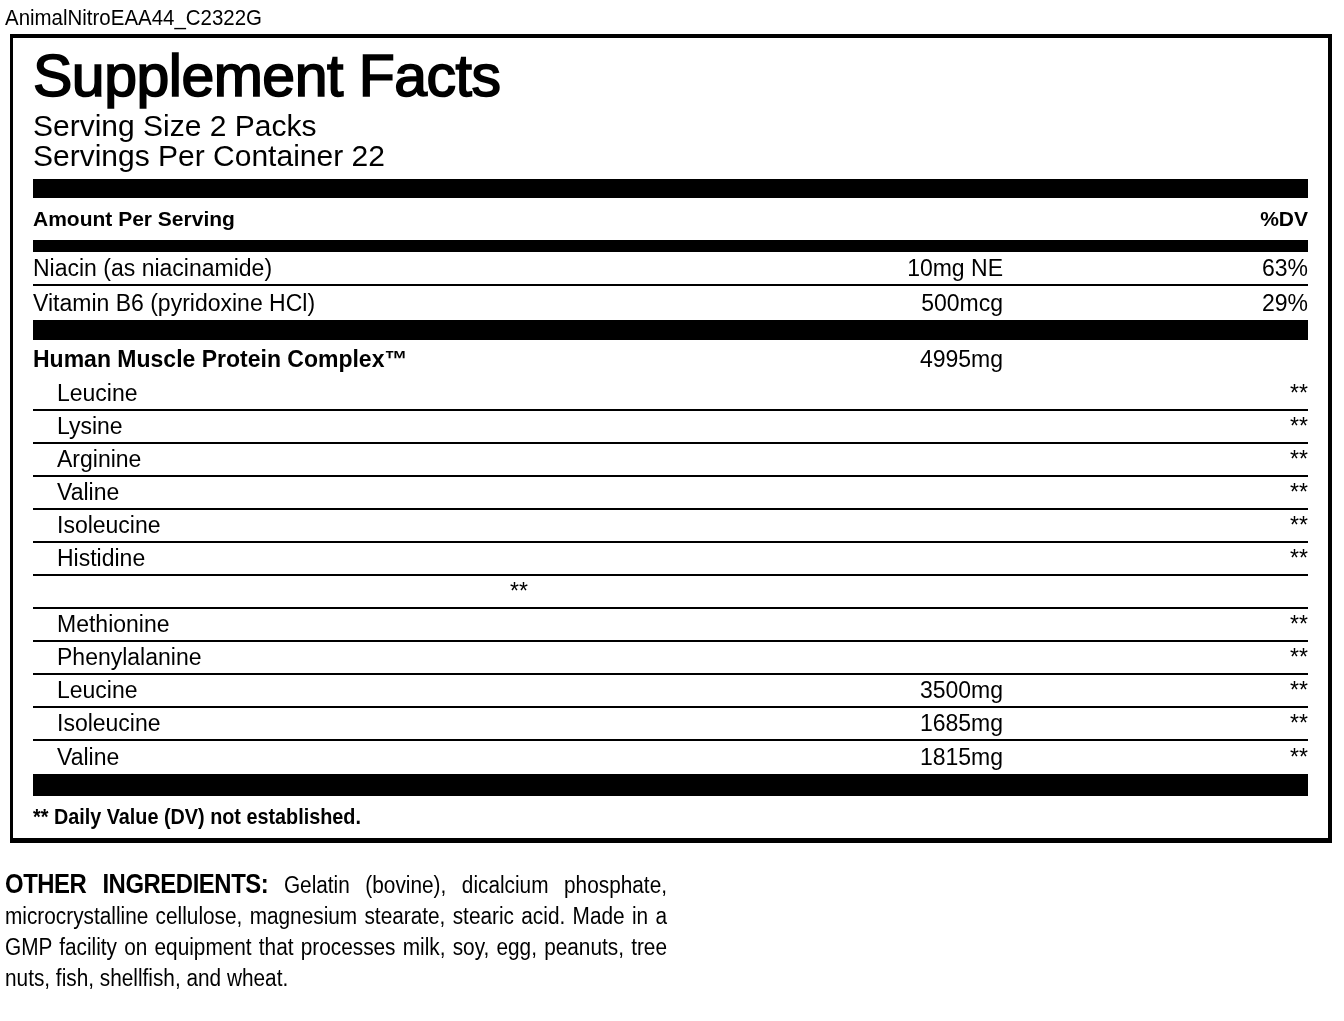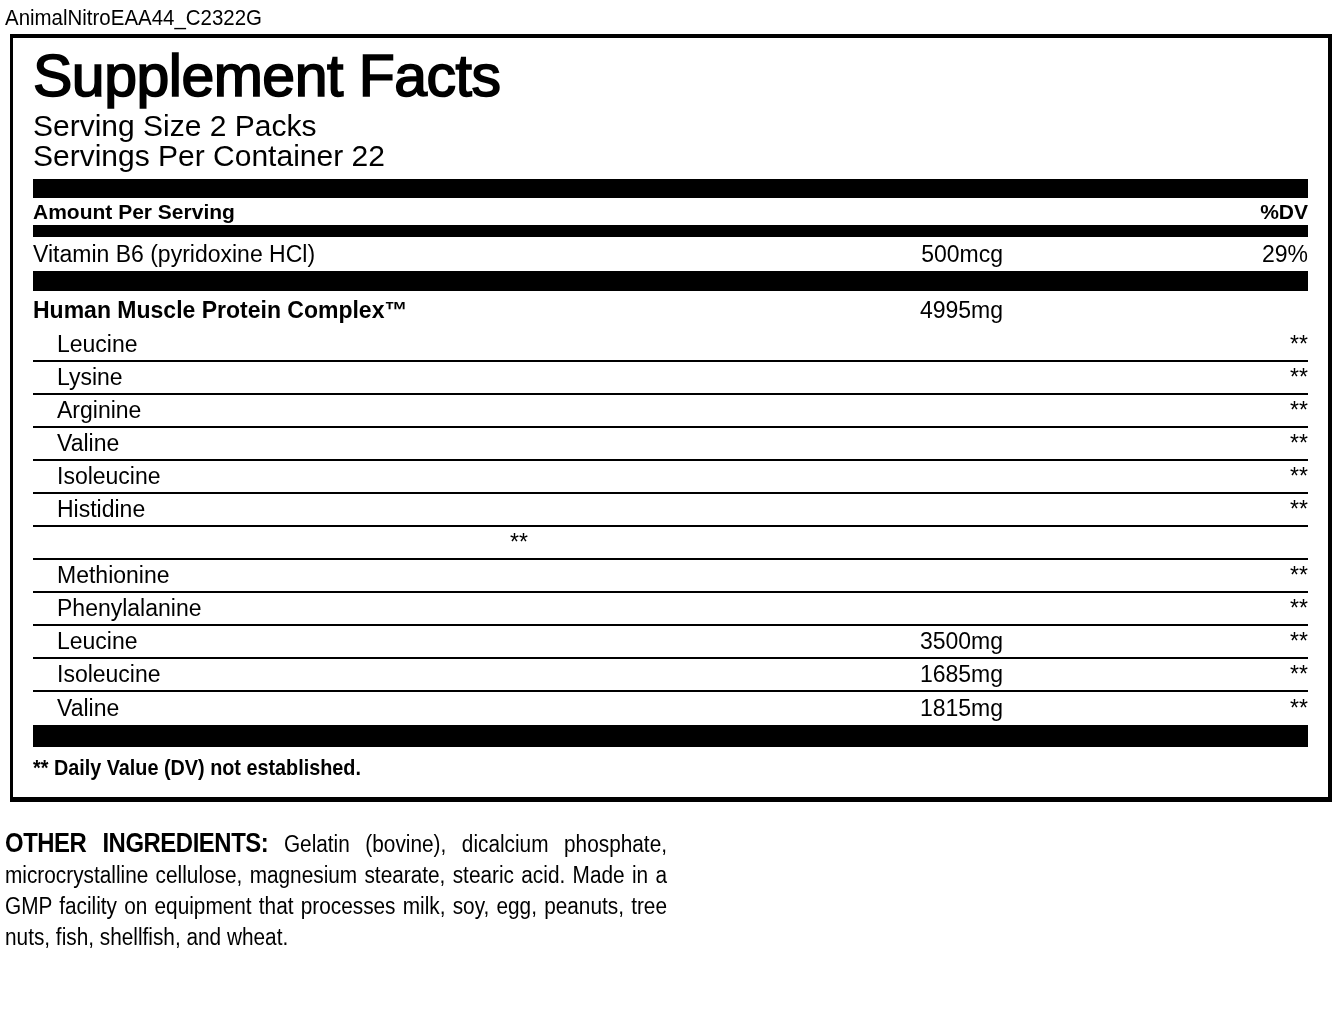--- a/index.html
+++ b/index.html
@@ -47,29 +47,29 @@
   .bar.b3 { height: 20px; }
   .bar.b4 { height: 22px; }
   .row {
     display: flex;
     align-items: center;
     font-size: 23px;
   }
   .row .name  { flex: 1 1 auto; white-space: nowrap; }
   .row .amt   { flex: 0 0 190px; text-align: right; white-space: nowrap; }
   .row .dv    { flex: 0 0 305px; text-align: right; white-space: nowrap; }
-  .hdr-row { height: 27px; font-size: 21px; font-weight: bold; }
+  .hdr-row { height: 42px; font-size: 21px; font-weight: bold; }
   .vit-row { height: 34px; }
   .rule { border-bottom: 2px solid #000; }
   .sec-hdr { height: 38px; }
   .sec-hdr .name { font-weight: bold; }
   .sub-row { height: 33px; }
   .sub-row .name { padding-left: 24px; }
   .bcaa-hdr { height: 34px; }
-  .footnote-wrap { padding: 8px 0 16px 0; }
+  .footnote-wrap { padding: 8px 0 8px 0; }
   .footnote {
     display: inline-block;
     font-size: 22px;
     font-weight: bold;
     transform: scaleX(0.9);
     transform-origin: top left;
     white-space: nowrap;
   }
   .other-ing {
     margin: 26px 0 0 5px;
@@ -102,20 +102,25 @@
     <div class="bar b1"></div>
 
     <div class="row hdr-row">
       <span class="name">Amount Per Serving</span>
       <span class="amt"></span>
       <span class="dv">%DV</span>
     </div>
 
     <div class="bar b2"></div>
 
+    <div class="row vit-row rule">
+      <span class="name">Niacin (as niacinamide)</span>
+      <span class="amt">10mg NE</span>
+      <span class="dv">63%</span>
+    </div>
     <div class="row vit-row">
       <span class="name">Vitamin B6 (pyridoxine HCl)</span>
       <span class="amt">500mcg</span>
       <span class="dv">29%</span>
     </div>
 
     <div class="bar b3"></div>
 
     <div class="row sec-hdr">
       <span class="name">Human Muscle Protein Complex™</span>

